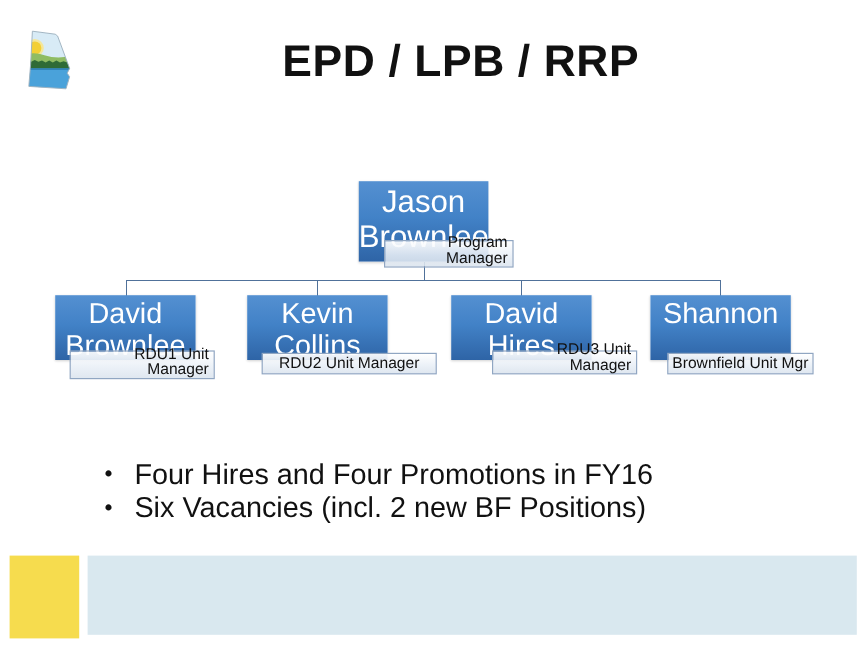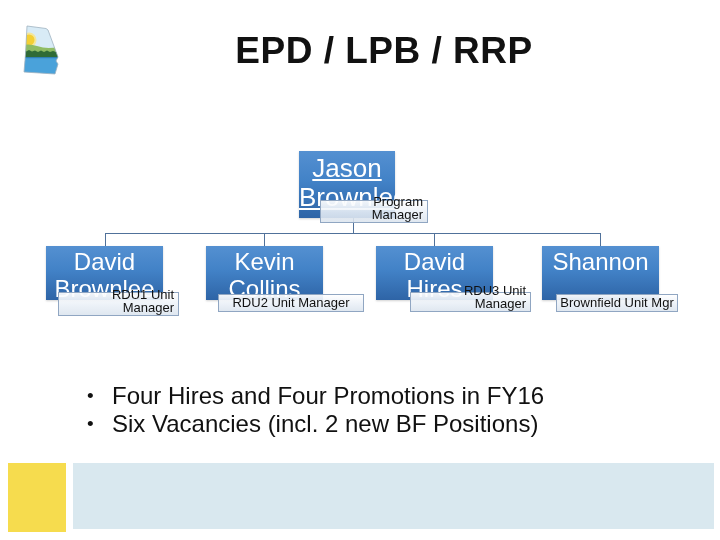--- a/index.html
+++ b/index.html
@@ -35,21 +35,21 @@
   .connectors{position:absolute;left:0;top:0;width:720px;height:540px;z-index:1;}
   .connectors line{stroke:var(--connector);stroke-width:1;shape-rendering:crispEdges;}
   
   .node{
     position:absolute;z-index:2;
     background:linear-gradient(to bottom,#5490d1 0%,#4282c7 45%,#2e64a6 100%);
     color:#ffffff;text-align:center;
     box-shadow:0 1px 2px rgba(0,0,0,0.18);
   }
   .node .nm{display:block;}
-  .node-root{left:299px;top:151px;width:96px;height:67px;font-size:26px;line-height:29px;padding-top:3px;box-sizing:border-box;text-decoration:underline;}
+  .node-root{left:299px;top:151px;width:108px;height:67px;font-size:26px;line-height:29px;padding-top:3px;box-sizing:border-box;}
   .node-child{width:117px;height:54px;top:246px;font-size:24px;line-height:27px;padding-top:2px;box-sizing:border-box;}
   .node-c0{left:46px;}
   .node-c1{left:206px;}
   .node-c2{left:376px;}
   .node-c3{left:542px;}
   
   .role{
     position:absolute;z-index:3;
     border:1px solid #90a6c2;
     background:linear-gradient(to bottom,rgba(255,255,255,0.93) 0%,rgba(234,240,247,0.88) 55%,rgba(219,228,238,0.88) 100%);

